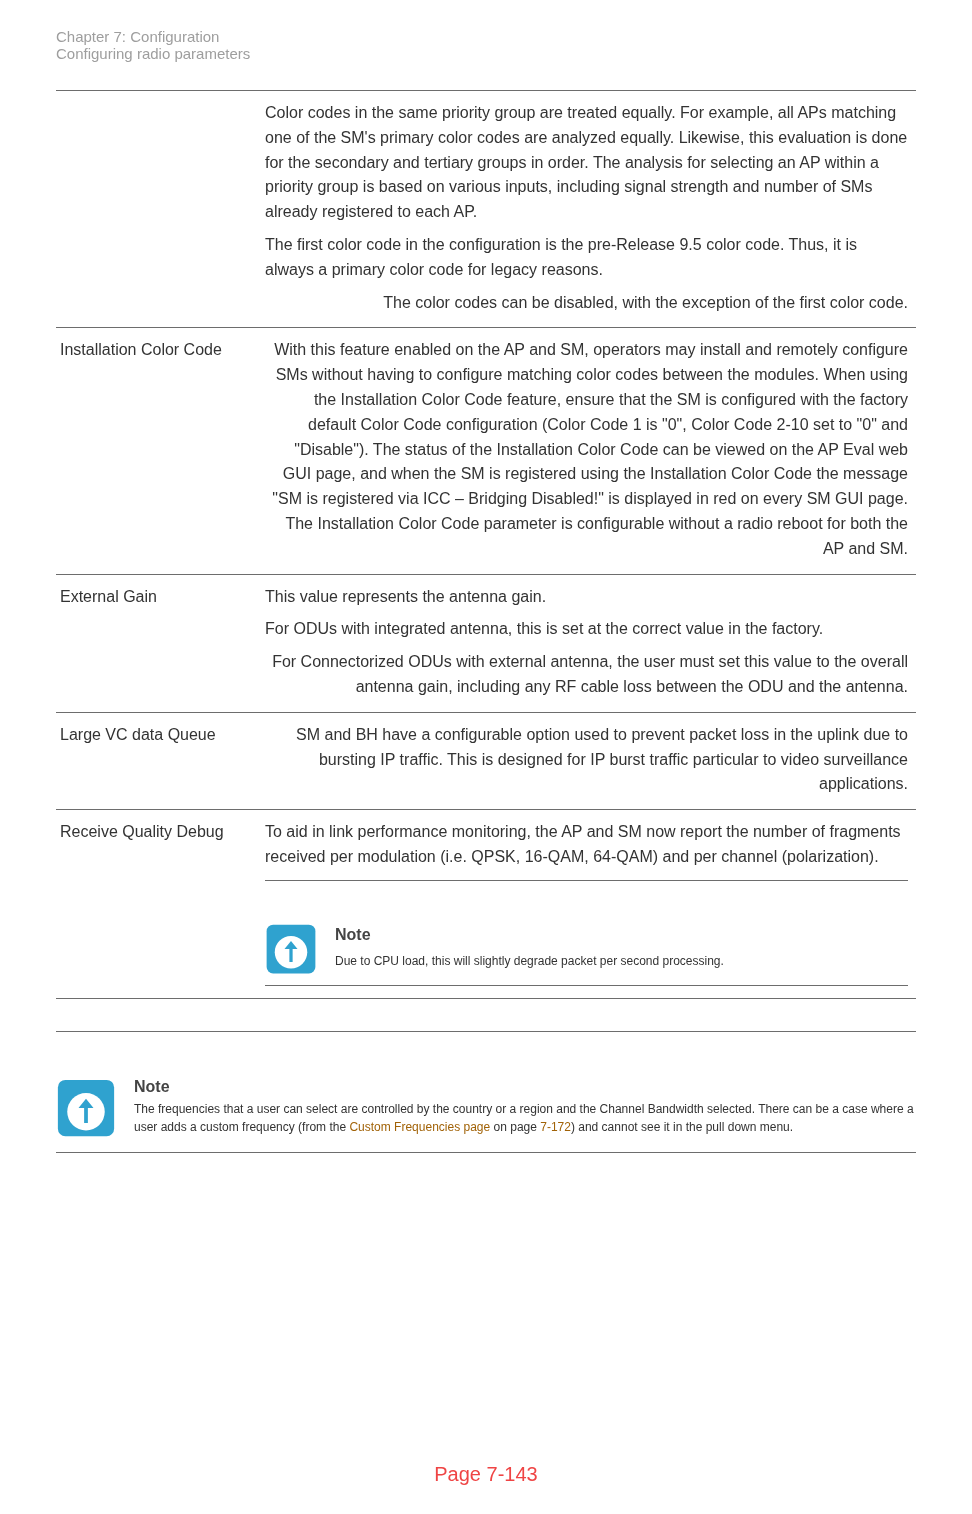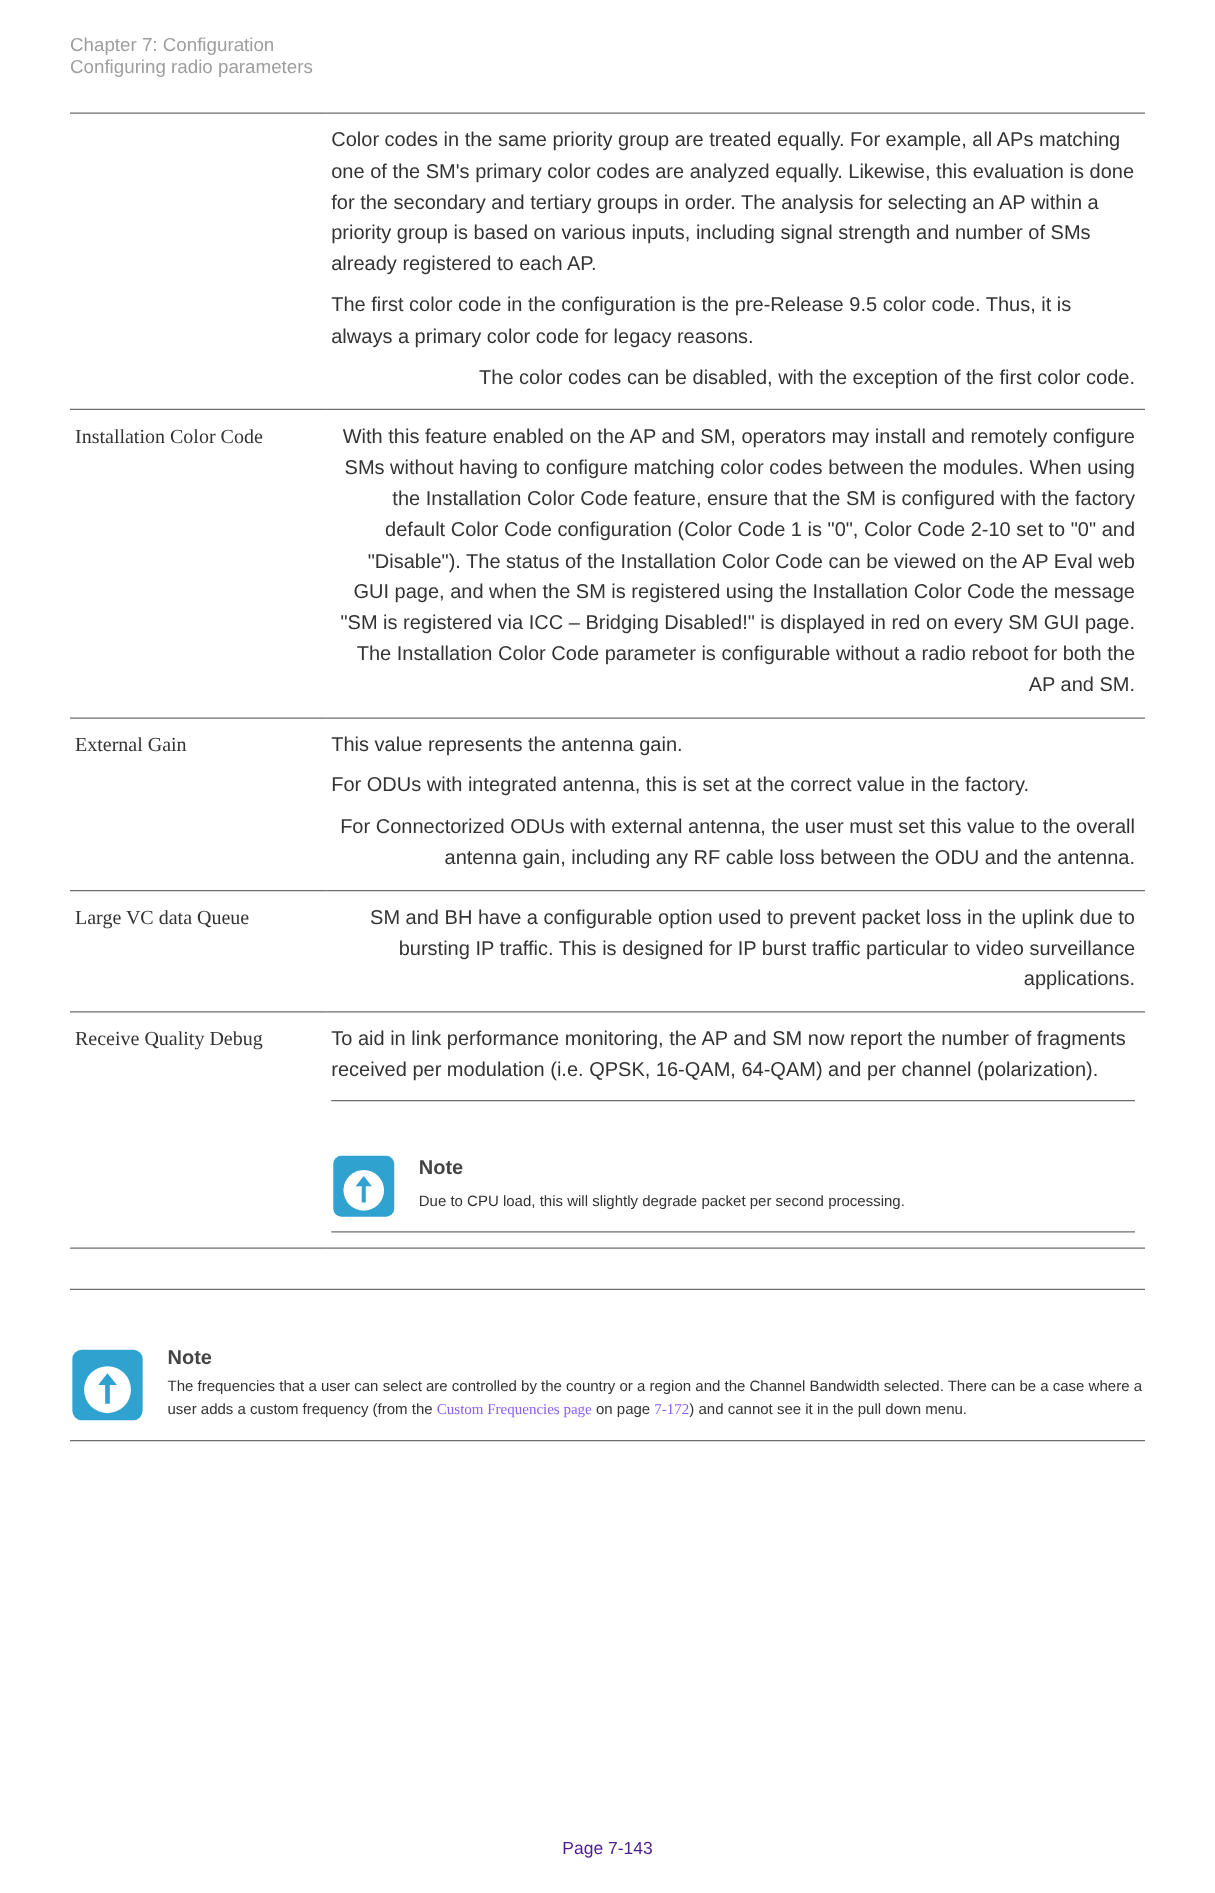--- a/index.html
+++ b/index.html
@@ -3,36 +3,36 @@
 <meta charset="utf-8">
 <style>
   * { box-sizing: border-box; margin: 0; padding: 0; }
   html, body { width: 972px; background: #fff; font-family: Arial, Helvetica, sans-serif; color: #333; }
   .page { width: 972px; min-height: 1514px; padding: 28px 56px 40px 56px; position: relative; }
   .header { display: flex; justify-content: space-between; color: #9e9e9e; font-size: 15px; margin-bottom: 28px; flex-direction: column; }
   .main-table { width: 100%; border-collapse: collapse; font-size: 16px; line-height: 1.55; color: #333; }
   .main-table td { vertical-align: top; padding: 10px 8px 12px 4px; }
   .main-table tr { border-bottom: 1.5px solid #6d6d6d; }
   .main-table tr:first-child { border-top: 1.5px solid #6d6d6d; }
-  .col-label { width: 205px; padding-right: 10px; font-family: Liberation Serif, serif; }
+  .col-label { width: 205px; padding-right: 10px; }
   .col-desc p { margin-bottom: 8px; }
   .col-desc p:last-child { margin-bottom: 0; text-align: right; }
 
   .inner-note { margin-top: 10px; border-top: 1.5px solid #6d6d6d; border-bottom: 1.5px solid #6d6d6d; padding: 10px 0; }
   .note-row { display: flex; align-items: flex-start; gap: 18px; margin-top: 32px; }
   .note-icon { width: 52px; height: 52px; flex-shrink: 0; }
   .note-body { flex: 1; }
   .note-label { font-weight: bold; font-size: 16px; color: #444; margin-bottom: 4px; }
   .note-text { font-size: 12px; line-height: 1.55; }
 
   .standalone-note { margin-top: 32px; border-top: 1.5px solid #6d6d6d; border-bottom: 1.5px solid #6d6d6d; padding: 14px 0; }
   .standalone-note .note-icon { width: 60px; height: 60px; }
-  .link { color: #8b5cf6; font-family: Liberation Serif, serif; }
+  .link { color: #a16207; }
 
-  .footer { position: absolute; bottom: 28px; left: 0; right: 0; text-align: center; color: #4c1d95; font-size: 14px; }
+  .footer { position: absolute; bottom: 28px; left: 0; right: 0; text-align: center; color: #ef4444; font-size: 20px; }
 </style>
 </head>
 <body>
 
 <div class="page">
 
   <div class="header">
     <span>Chapter 7:  Configuration</span>
     <span>Configuring radio parameters</span>
   </div>

